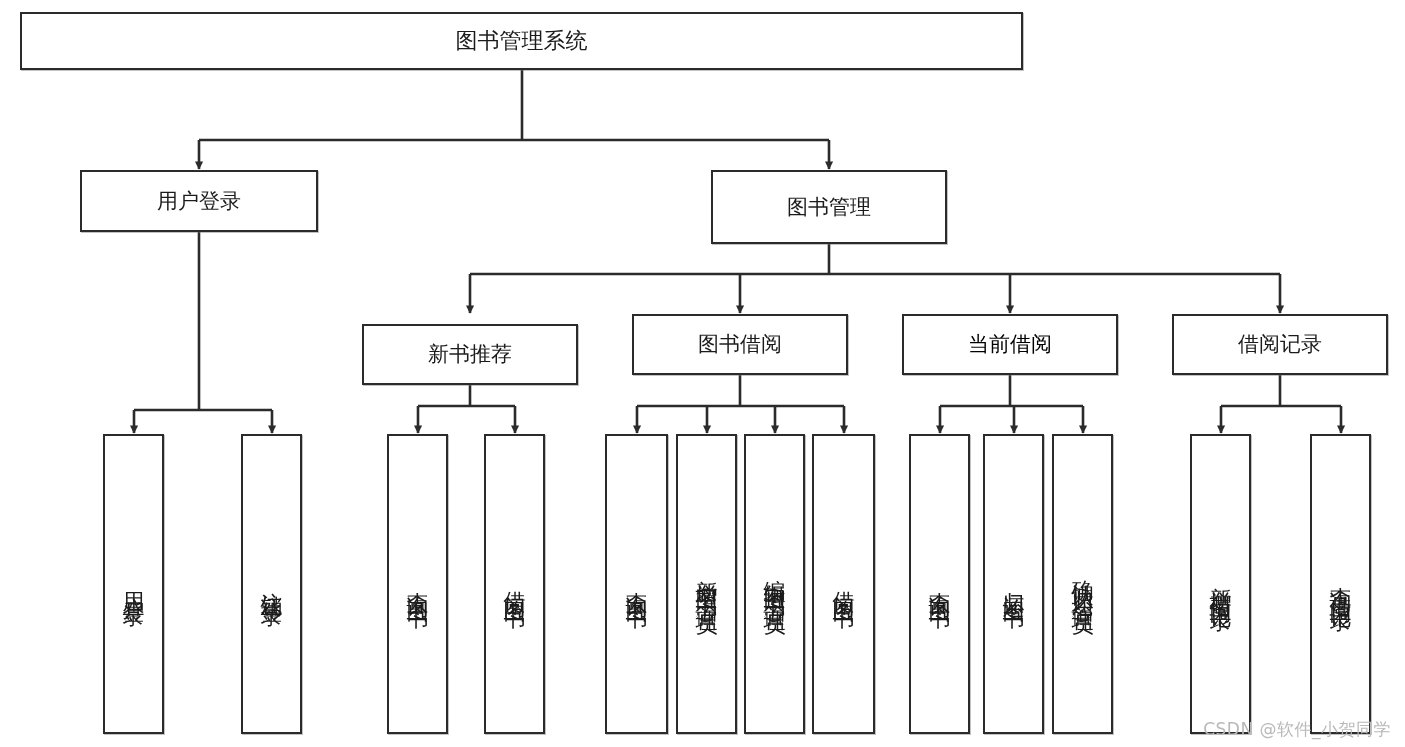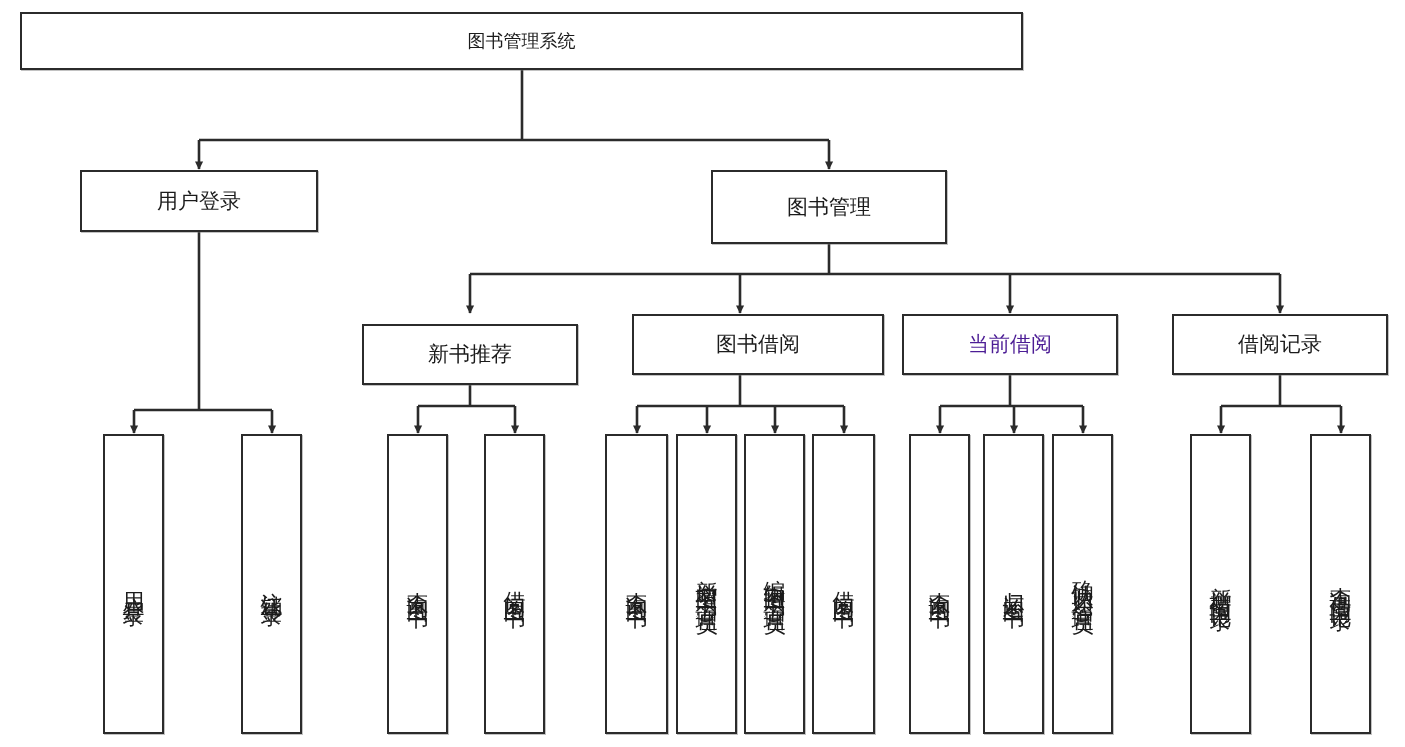--- a/index.html
+++ b/index.html
@@ -35,21 +35,21 @@
     align-items:center;
     justify-content:center;
   }
   .node.vert .label{
     writing-mode:vertical-rl;
     text-orientation:upright;
     font-size:22px;
     letter-spacing:5px;
     line-height:1;
   }
-  .node.root .label{font-size:18px;}
+  .node.root .label{font-size:22px;}
   .watermark{
     position:absolute;
     right:14px;
     bottom:6px;
     font-size:17px;
     color:#b9b9b9;
     letter-spacing:.5px;
     white-space:nowrap;
     user-select:none;
   }
@@ -108,25 +108,25 @@
       </div>
       <div class="node horiz" style="left: 80px; top: 170px; width: 238px; height: 62px; border-color: rgb(43, 43, 43); background: rgb(255, 255, 255);">
         <span class="label" style="color: rgb(27, 27, 27);">用户登录</span>
       </div>
       <div class="node horiz" style="left: 711px; top: 170px; width: 236px; height: 74px; border-color: rgb(43, 43, 43); background: rgb(255, 255, 255);">
         <span class="label" style="color: rgb(27, 27, 27);">图书管理</span>
       </div>
       <div class="node horiz" style="left: 362px; top: 324px; width: 216px; height: 61px; border-color: rgb(43, 43, 43); background: rgb(255, 255, 255);">
         <span class="label" style="color: rgb(27, 27, 27);">新书推荐</span>
       </div>
-      <div class="node horiz" style="left: 632px; top: 314px; width: 252px; height: 61px; border-color: rgb(43, 43, 43); background: rgb(255, 255, 255);">
+      <div class="node horiz" style="left: 632px; top: 314px; width: 216px; height: 61px; border-color: rgb(43, 43, 43); background: rgb(255, 255, 255);">
         <span class="label" style="color: rgb(27, 27, 27);">图书借阅</span>
       </div>
       <div class="node horiz" style="left: 902px; top: 314px; width: 216px; height: 61px; border-color: rgb(43, 43, 43); background: rgb(255, 255, 255);">
-        <span class="label" style="color: #4c1d95;">当前借阅</span>
+        <span class="label" style="color: #000000;">当前借阅</span>
       </div>
       <div class="node horiz" style="left: 1172px; top: 314px; width: 216px; height: 61px; border-color: rgb(43, 43, 43); background: rgb(255, 255, 255); align-items: center;">
         <span class="label" style="color: rgb(27, 27, 27);">借阅记录</span>
       </div>
       <div class="node vert" style="left: 103px; top: 434px; width: 61px; height: 300px; border-color: rgb(43, 43, 43); background: rgb(255, 255, 255);">
         <span class="label" style="color: rgb(27, 27, 27);">用户登录</span>
       </div>
       <div class="node vert" style="left: 241px; top: 434px; width: 61px; height: 300px; border-color: rgb(43, 43, 43); background: rgb(255, 255, 255);">
         <span class="label" style="color: rgb(27, 27, 27);">注销登录</span>
       </div>
@@ -158,13 +158,14 @@
         <span class="label" style="color: rgb(27, 27, 27);">确认归还（管理员）</span>
       </div>
       <div class="node vert" style="left: 1190px; top: 434px; width: 61px; height: 300px; border-color: rgb(43, 43, 43); background: rgb(255, 255, 255);">
         <span class="label" style="color: rgb(27, 27, 27);">新增借阅记录</span>
       </div>
       <div class="node vert" style="left: 1310px; top: 434px; width: 61px; height: 300px; border-color: rgb(43, 43, 43); background: rgb(255, 255, 255);">
         <span class="label" style="color: rgb(27, 27, 27);">查询借阅记录</span>
       </div>
     </div>
 
+  <div class="watermark">CSDN @软件_小贺同学</div>
 </div>
 
 </body></html>

